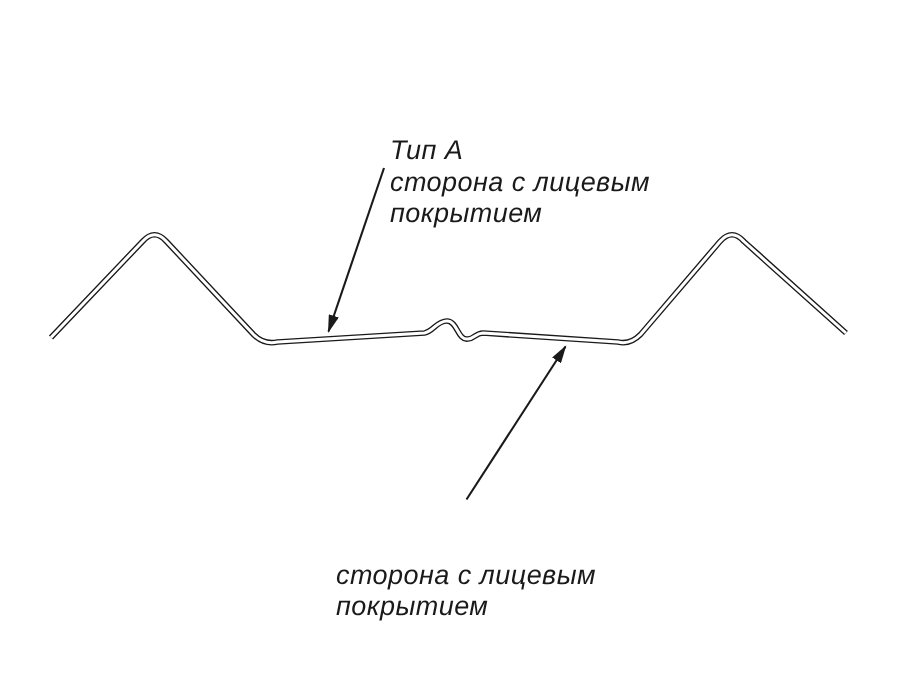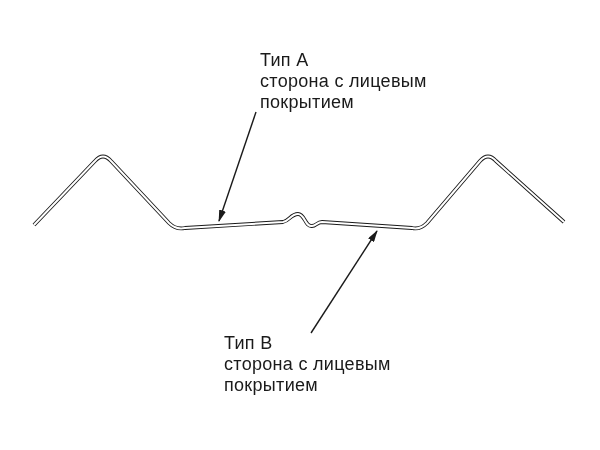--- a/index.html
+++ b/index.html
@@ -32,25 +32,27 @@
     fill: none;
     stroke-width: 2;
     stroke-linejoin: round;
     stroke-linecap: butt;
   }
   .leader {
     stroke-width: 1.4;
   }
   .label {
     position: absolute;
+    font-style: italic;
     font-size: 18px;
     line-height: 21px;
     letter-spacing: 0.3px;
     color: var(--line-color, #1a1a1a);
     white-space: nowrap;
+    margin-top: 40px;
   }
   .label-line {
     display: block;
   }
 </style>
 </head>
 <body>
 
 <div class="stage">
 
@@ -96,18 +98,17 @@
     <line class="leader" x1="311" y1="333" x2="377" y2="231" marker-end="url(#arrowhead)" stroke="#1a1a1a"></line>
   </svg>
 
   <div class="label" style="left:260px; top:50px;">
     <span class="label-line">Тип А</span>
     <span class="label-line">сторона с лицевым</span>
     <span class="label-line">покрытием</span>
   </div>
 
   <div class="label" style="left:224px; top:333px;">
-    <span class="label-line">Тип В</span>
     <span class="label-line">сторона с лицевым</span>
     <span class="label-line">покрытием</span>
   </div>
 
 </div>
 
 </body></html>

